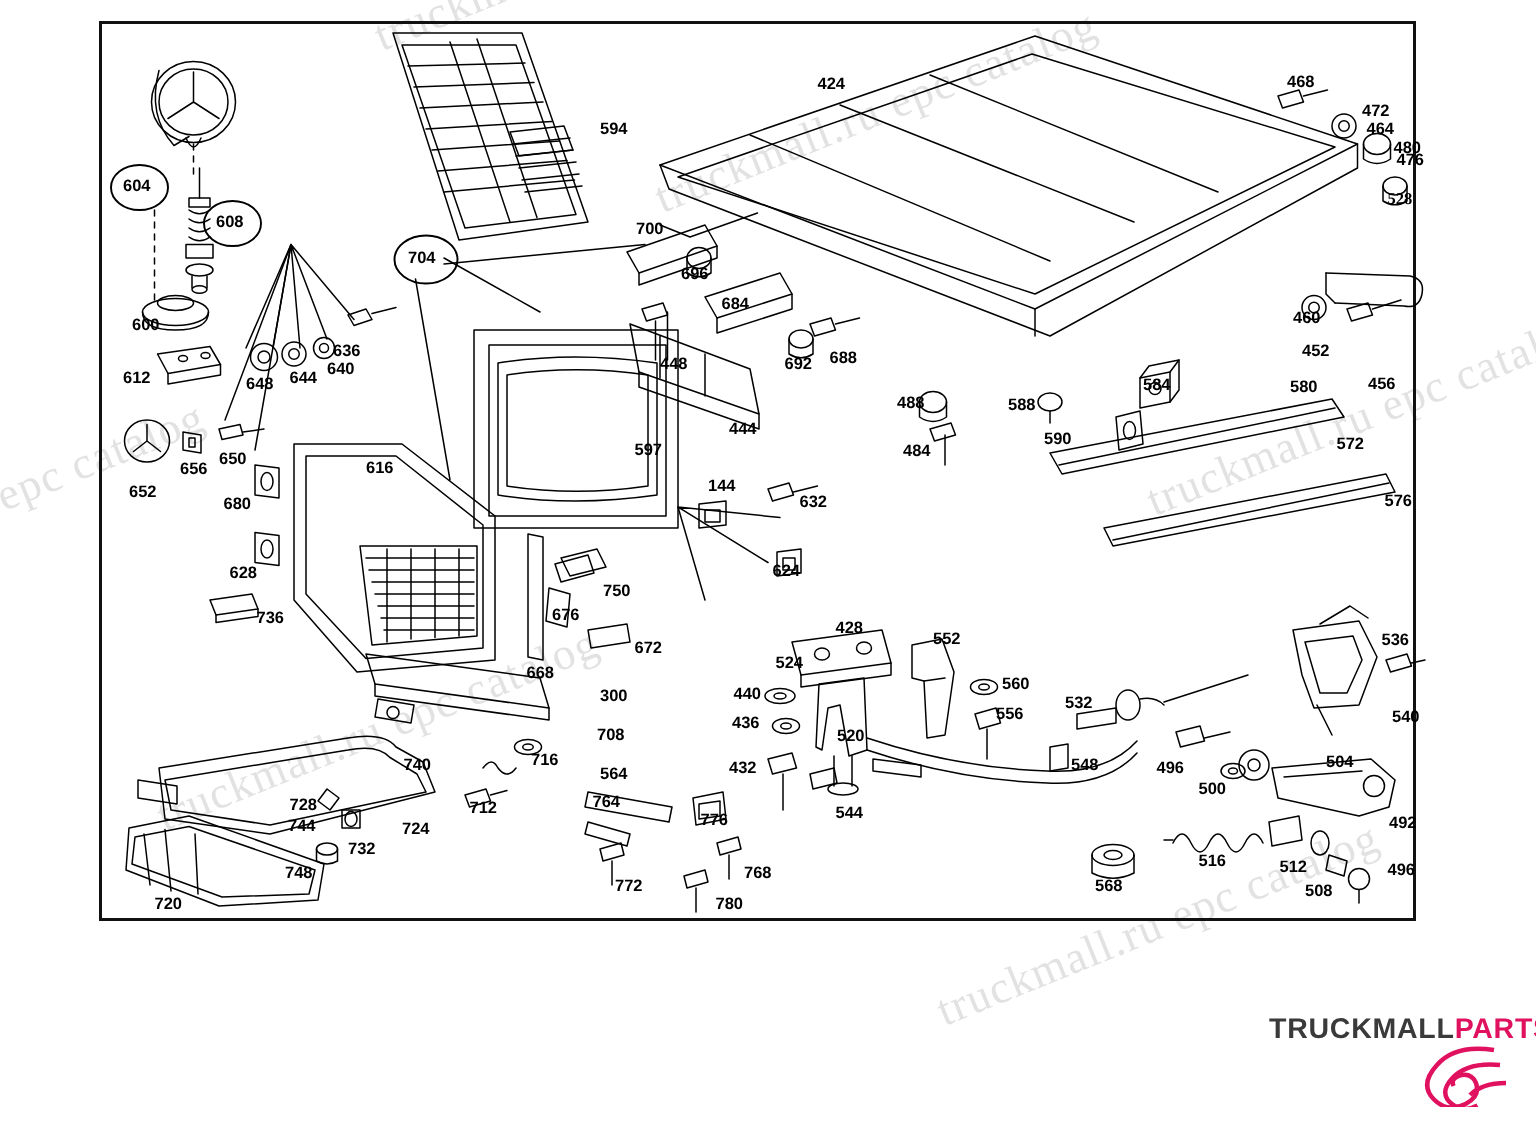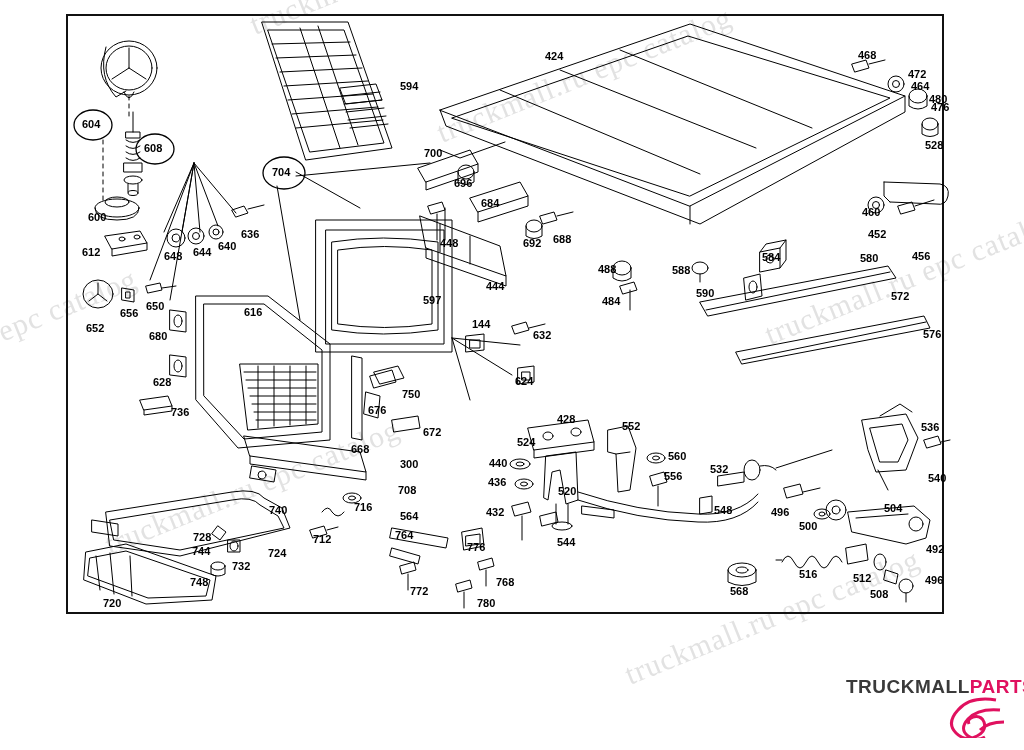--- a/index.html
+++ b/index.html
@@ -397,31 +397,31 @@
     <div class="clbl" style="left:144px; top:143px;">608</div>
     <div class="clbl" style="left:272px; top:167px;">704</div>
 
     <div class="lbl" style="left:400px; top:81px;">594</div>
     <div class="lbl" style="left:545px; top:51px;">424</div>
     <div class="lbl" style="left:858px; top:50px;">468</div>
     <div class="lbl" style="left:908px; top:69px;">472</div>
     <div class="lbl" style="left:911px; top:81px;">464</div>
     <div class="lbl" style="left:929px; top:94px;">480</div>
     <div class="lbl" style="left:931px; top:102px;">476</div>
-    <div class="lbl" style="left:925px; top:140px;">528</div>
+    <div class="lbl" style="left:925px; top:128px;font-family:Liberation Serif, serif;">528</div>
 
     <div class="lbl" style="left:424px; top:148px;">700</div>
     <div class="lbl" style="left:454px; top:178px;">696</div>
     <div class="lbl" style="left:481px; top:198px;">684</div>
     <div class="lbl" style="left:523px; top:238px;">692</div>
     <div class="lbl" style="left:553px; top:234px;text-align:right;">688</div>
 
     <div class="lbl" style="left:88px;  top:212px;">600</div>
     <div class="lbl" style="left:82px;  top:247px;">612</div>
-    <div class="lbl" style="left:222px; top:229px;margin-left:19px;">636</div>
+    <div class="lbl" style="left:222px; top:229px;">636</div>
     <div class="lbl" style="left:218px; top:241px;">640</div>
     <div class="lbl" style="left:193px; top:247px;">644</div>
     <div class="lbl" style="left:164px; top:251px;">648</div>
     <div class="lbl" style="left:120px; top:308px;">656</div>
     <div class="lbl" style="left:146px; top:301px;">650</div>
     <div class="lbl" style="left:86px;  top:323px;">652</div>
     <div class="lbl" style="left:149px; top:331px;">680</div>
     <div class="lbl" style="left:153px; top:377px;">628</div>
     <div class="lbl" style="left:171px; top:407px;">736</div>
     <div class="lbl" style="left:244px; top:307px;">616</div>

